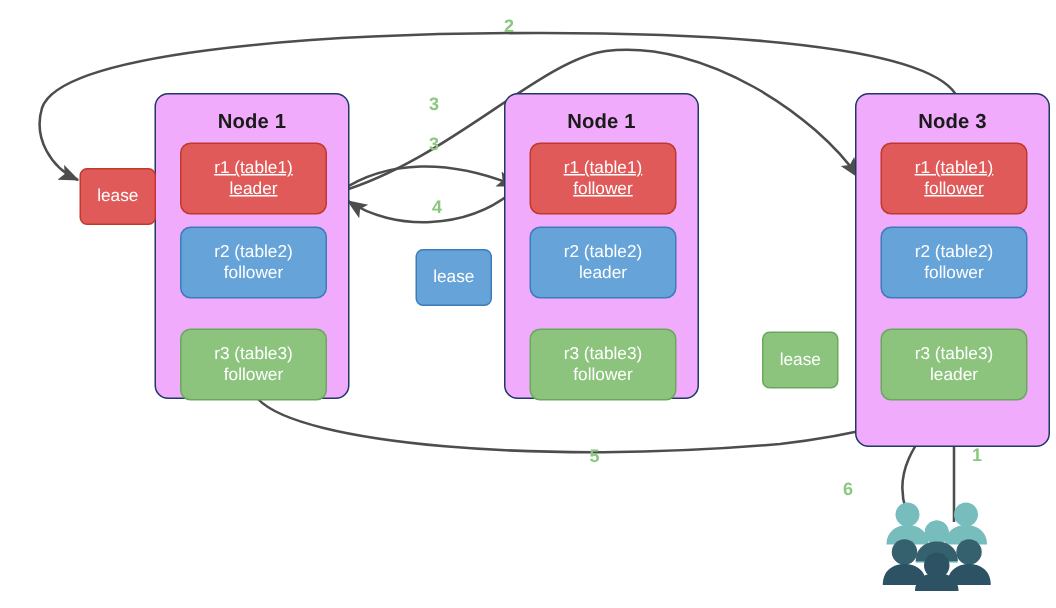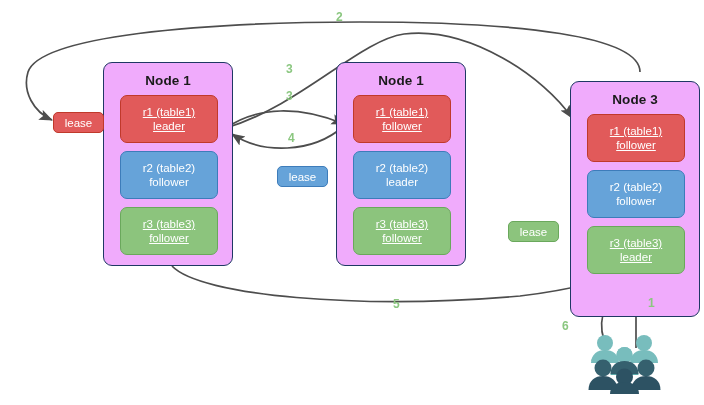--- a/index.html
+++ b/index.html
@@ -62,32 +62,32 @@
     line-height: 14px;
     text-align: center;
   }
   .replica .ln { display: block; }
   .rep-red   { background: #e15a5a; border: 1.3px solid #c0392b; text-decoration: underline; }
   .rep-blue  { background: #66a3d9; border: 1.3px solid #3d7cba; }
   .rep-green { background: #8cc47d; border: 1.3px solid #6aa85c; }
 
   .rep-0 { top: 32px; }
   .rep-1 { top: 88px; text-align: right; }
-  .rep-2 { top: 144px; text-decoration: underline; }
+  .rep-2 { top: 156px; }
 
   .lease {
     position: absolute;
     box-sizing: border-box;
     border-radius: 5px;
     display: flex;
     align-items: center;
     justify-content: center;
     color: #ffffff;
     font-size: 11.5px;
-    height: 21px;
+    height: 38px;
     width: 51px;
   }
   .lease-red   { background: #e15a5a; border: 1.3px solid #c0392b; }
   .lease-blue  { background: #66a3d9; border: 1.3px solid #3d7cba; }
   .lease-green { background: #8cc47d; border: 1.3px solid #6aa85c; }
 
   .edge-label {
     position: absolute;
     color: #8bc780;
     font-size: 12px;
@@ -151,21 +151,21 @@
     <div class="replica rep-blue rep-1">
       <span class="ln">r2 (table2)</span>
       <span class="ln">leader</span>
     </div>
     <div class="replica rep-green rep-2">
       <span class="ln">r3 (table3)</span>
       <span class="ln">follower</span>
     </div>
   </div>
 
-  <div class="node" style="left:570px; top:62px; width:130px; height:236px;margin-top:19px;">
+  <div class="node" style="left:570px; top:62px; width:130px; height:236px;">
     <div class="node-title">Node 3</div>
     <div class="replica rep-red rep-0">
       <span class="ln">r1 (table1)</span>
       <span class="ln">follower</span>
     </div>
     <div class="replica rep-blue rep-1">
       <span class="ln">r2 (table2)</span>
       <span class="ln">follower</span>
     </div>
     <div class="replica rep-green rep-2">

